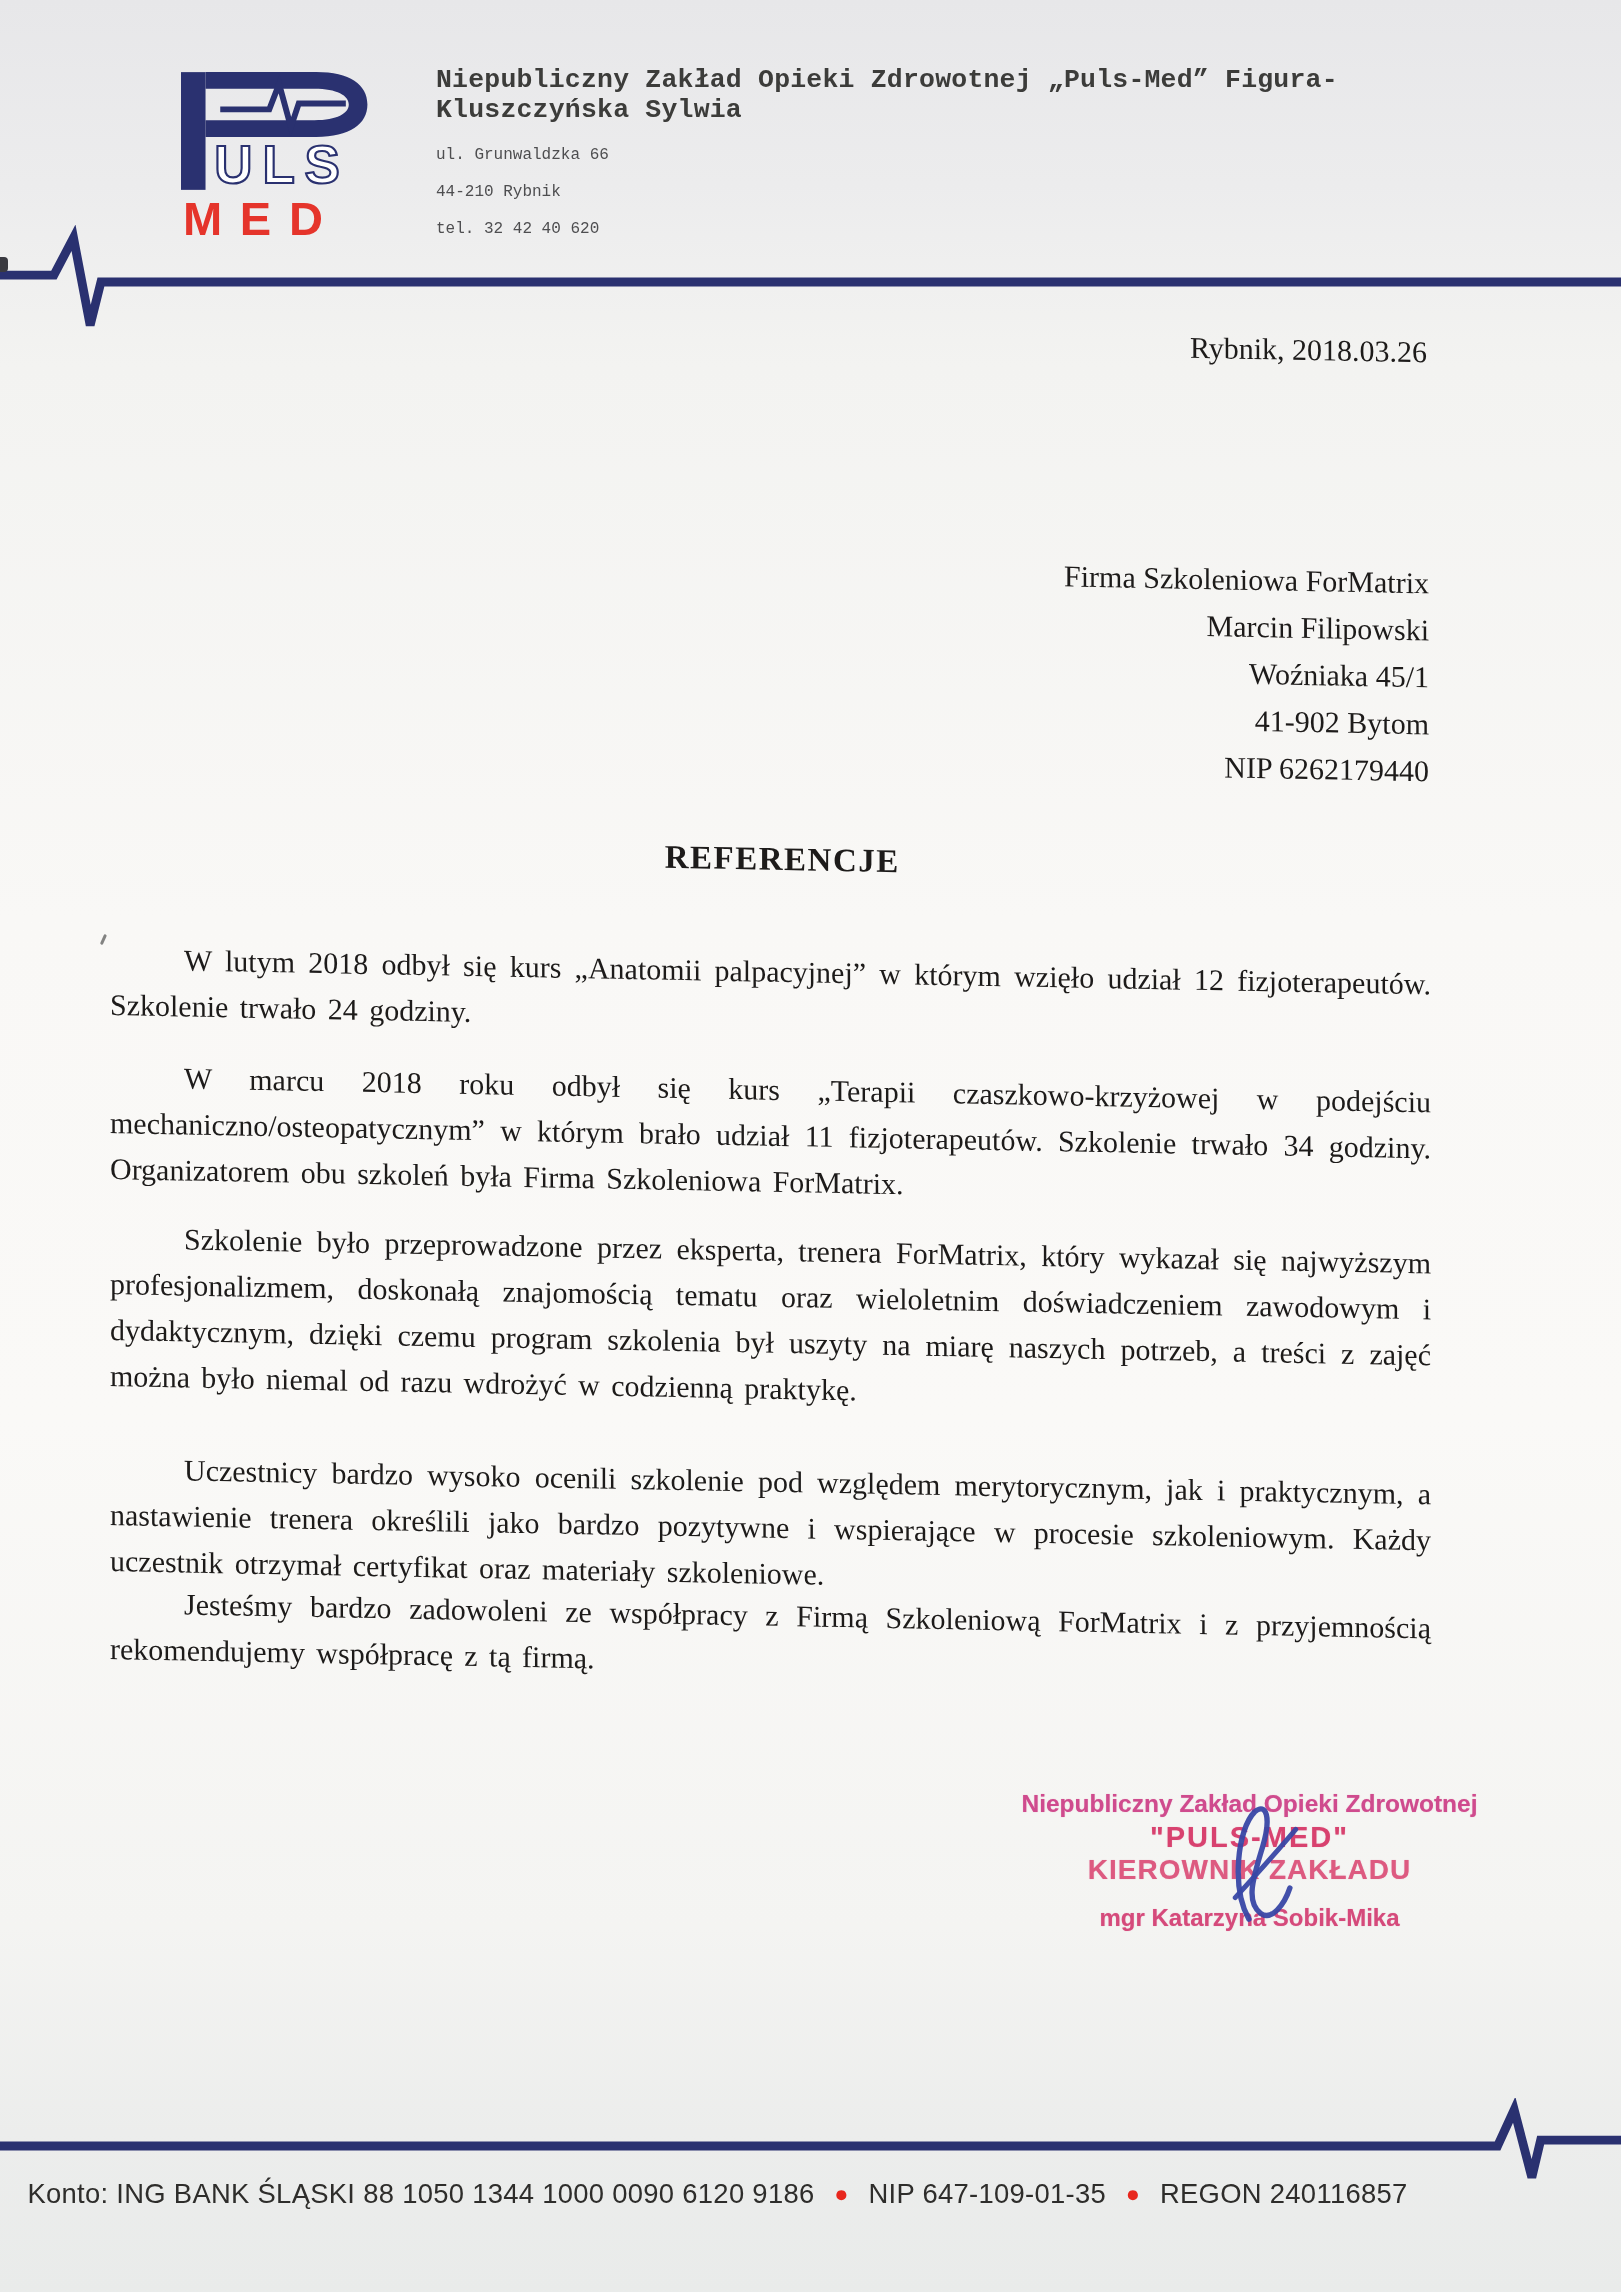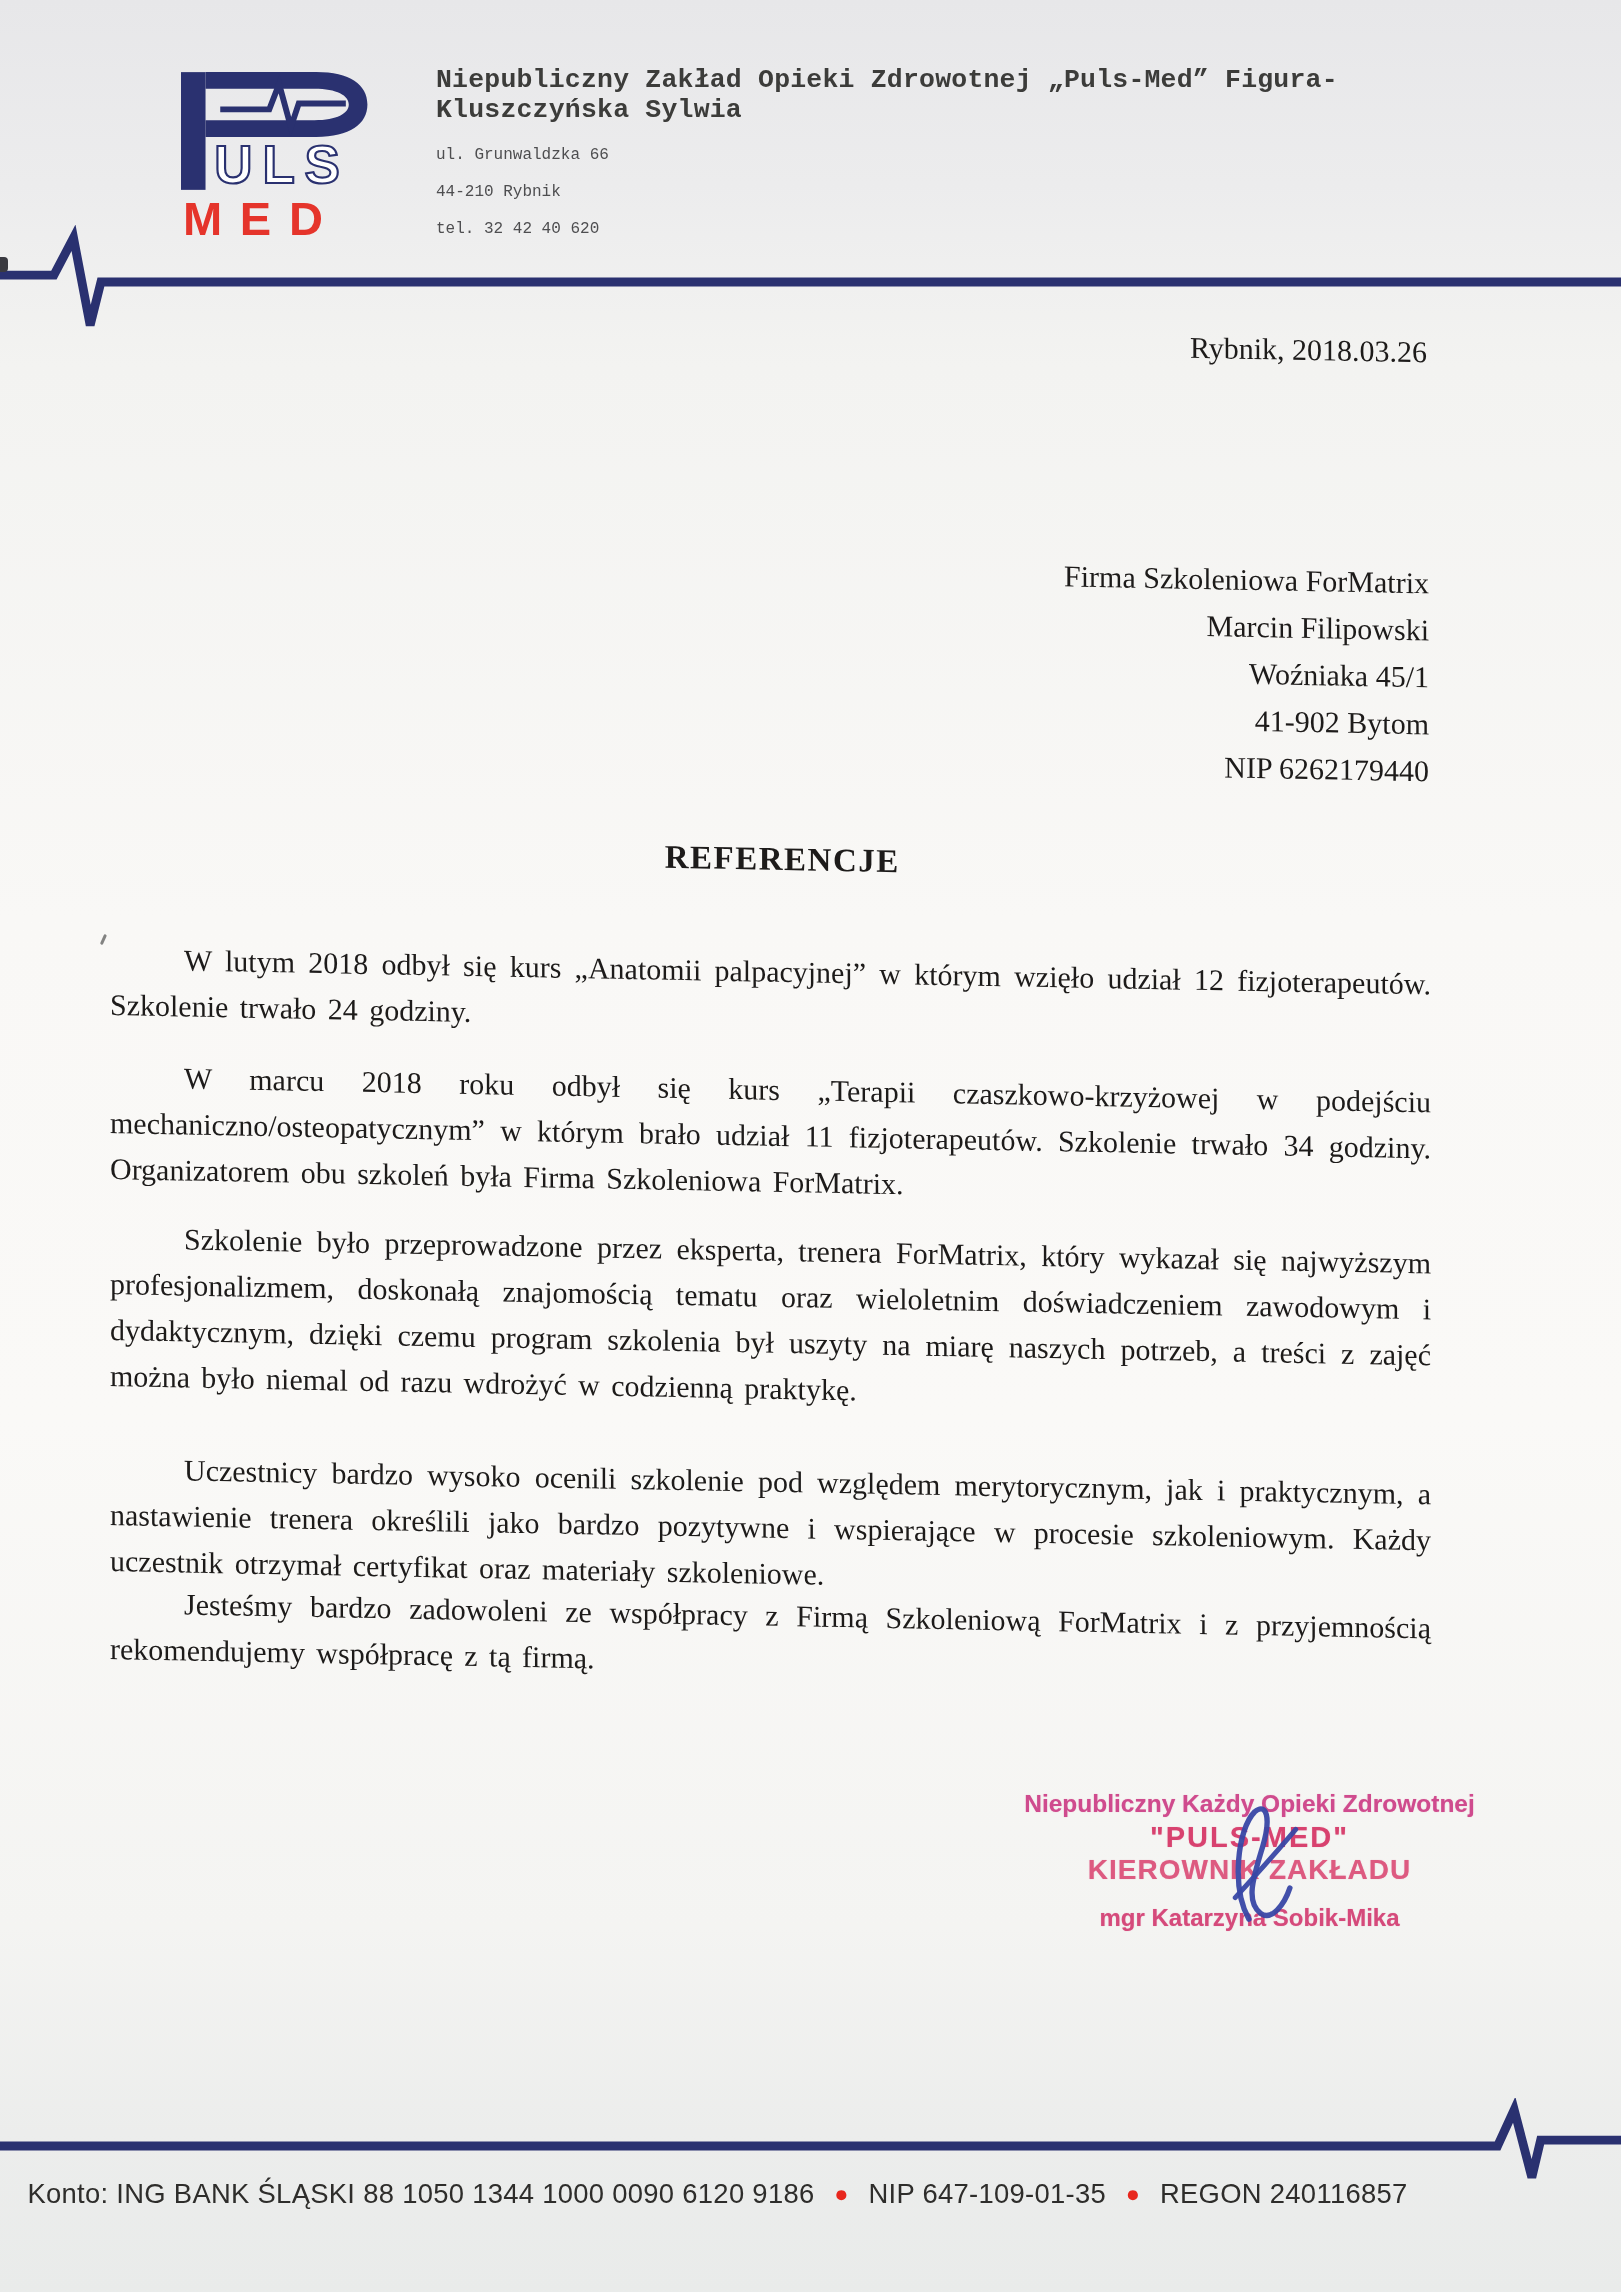--- a/index.html
+++ b/index.html
@@ -109,21 +109,21 @@
 
     <p class="para p1">W lutym 2018 odbył się kurs „Anatomii palpacyjnej” w którym wzięło udział 12 fizjoterapeutów. Szkolenie trwało 24 godziny.</p>
     <p class="para p2">W marcu 2018 roku odbył się kurs „Terapii czaszkowo-krzyżowej w podejściu mechaniczno/osteopatycznym” w którym brało udział 11 fizjoterapeutów. Szkolenie trwało 34 godziny. Organizatorem obu szkoleń była Firma Szkoleniowa ForMatrix.</p>
     <p class="para p3">Szkolenie było przeprowadzone przez eksperta, trenera ForMatrix, który wykazał się najwyższym profesjonalizmem, doskonałą znajomością tematu oraz wieloletnim doświadczeniem zawodowym i dydaktycznym, dzięki czemu program szkolenia był uszyty na miarę naszych potrzeb, a treści z zajęć można było niemal od razu wdrożyć w codzienną praktykę.</p>
     <p class="para p4">Uczestnicy bardzo wysoko ocenili szkolenie pod względem merytorycznym, jak i praktycznym, a nastawienie trenera określili jako bardzo pozytywne i wspierające w procesie szkoleniowym. Każdy uczestnik otrzymał certyfikat oraz materiały szkoleniowe.</p>
     <p class="para p5">Jesteśmy bardzo zadowoleni ze współpracy z Firmą Szkoleniową ForMatrix i z przyjemnością rekomendujemy współpracę z tą firmą.</p>
   </div>
   <div class="scan-speck"></div>
 
   <div class="stamp">
-    <div class="s1">Niepubliczny Każdy Opieki Zdrowotnej</div>
+    <div class="s1">Niepubliczny Zakład Opieki Zdrowotnej</div>
     <div class="s2">"PULS-MED"</div>
     <div class="s3">KIEROWNIK ZAKŁADU</div>
     <div class="s4">mgr Katarzyna Sobik-Mika</div>
   </div>
 
   <svg class="signature" viewBox="0 0 120 128">
     <path d="M22,120 C4,88 10,28 28,10 C40,0 45,16 36,46 C27,76 18,102 34,114 C45,122 58,106 64,88" fill="none" stroke="#3847a5" stroke-width="5.5" stroke-linecap="round" opacity="0.95"></path>
     <path d="M8,98 C28,76 48,54 70,28" fill="none" stroke="#3847a5" stroke-width="5" stroke-linecap="round" opacity="0.95"></path>
   </svg>
 

